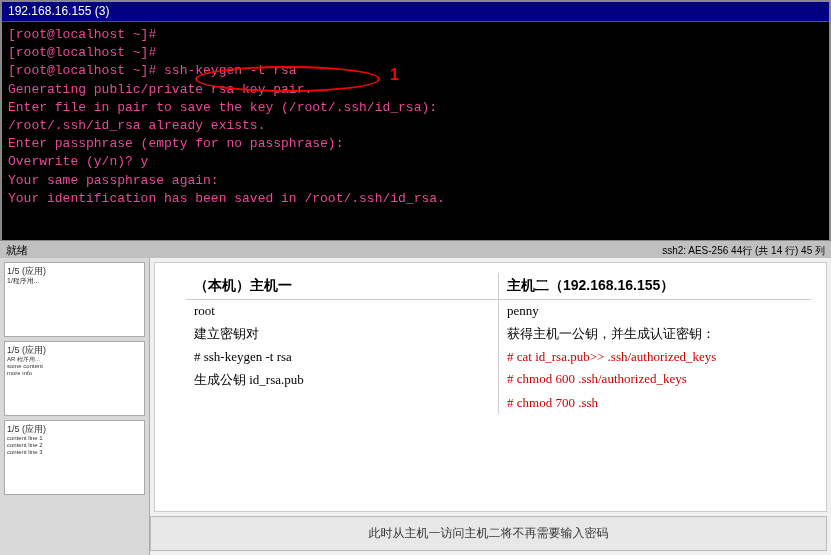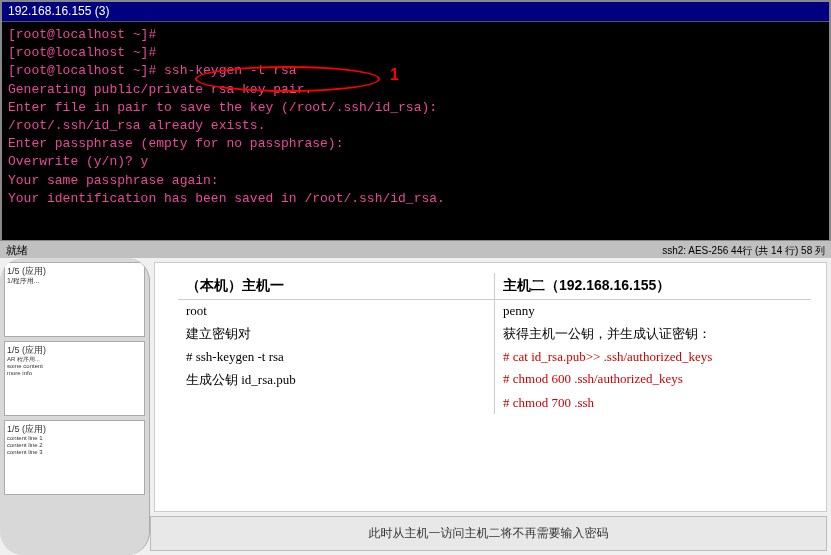--- a/index.html
+++ b/index.html
@@ -134,21 +134,20 @@
     
     .slides-sidebar {
       width: 150px;
       background: #d8d8d8;
       border-right: 1px solid #aaa;
       display: flex;
       flex-direction: column;
       gap: 4px;
       padding: 4px;
       overflow: hidden;
-      border-radius: 23px;
     }
 
     .slide-thumb {
       background: white;
       border: 1px solid #aaa;
       height: 75px;
       position: relative;
       overflow: hidden;
     }
 
@@ -181,21 +180,21 @@
       flex: 1;
       background: white;
       border: 1px solid #ccc;
       margin: 4px;
       display: flex;
       flex-direction: column;
     }
 
     .slide-table {
       flex: 1;
-      margin: 10px 15px 5px 23px;
+      margin: 10px 15px 5px 31px;
     }
 
     .slide-table table {
       width: 100%;
       border-collapse: collapse;
       font-family: Arial, sans-serif;
     }
 
     .slide-table th {
       font-size: 14px;
@@ -259,21 +258,21 @@
     <div class="oval-1"></div>
     <div class="oval-1-label" style="color:red;font-family:Arial;font-size:16px;font-weight:bold;position:absolute;top:44px;left:388px;">1</div>
 
     <div class="oval-2"></div>
     <div class="oval-2-label" style="color:red;font-family:Arial;font-size:16px;font-weight:bold;position:absolute;top:218px;left:778px;">2</div>
   </div>
 </div>
 
 <div class="status-bar">
   <span class="status-left">就绪</span>
-  <span class="status-right">ssh2: AES-256  44行 (共 14 行) 58 列</span>
+  <span class="status-right">ssh2: AES-256  44行 (共 14 行) 45 列</span>
 </div>
 
 <div class="slide-panel">
 
   <div class="slides-sidebar">
     <div class="slide-thumb">
       <div class="slide-thumb-label">1/5 (应用)</div>
       <div class="slide-thumb-content">1/程序用...</div>
     </div>
     <div class="slide-thumb">

